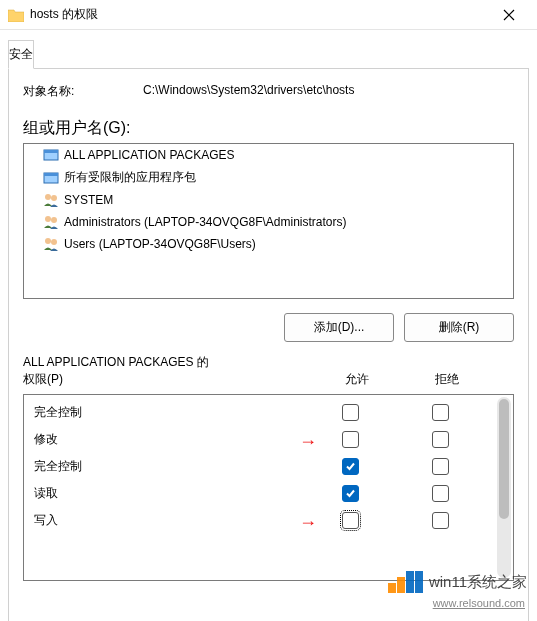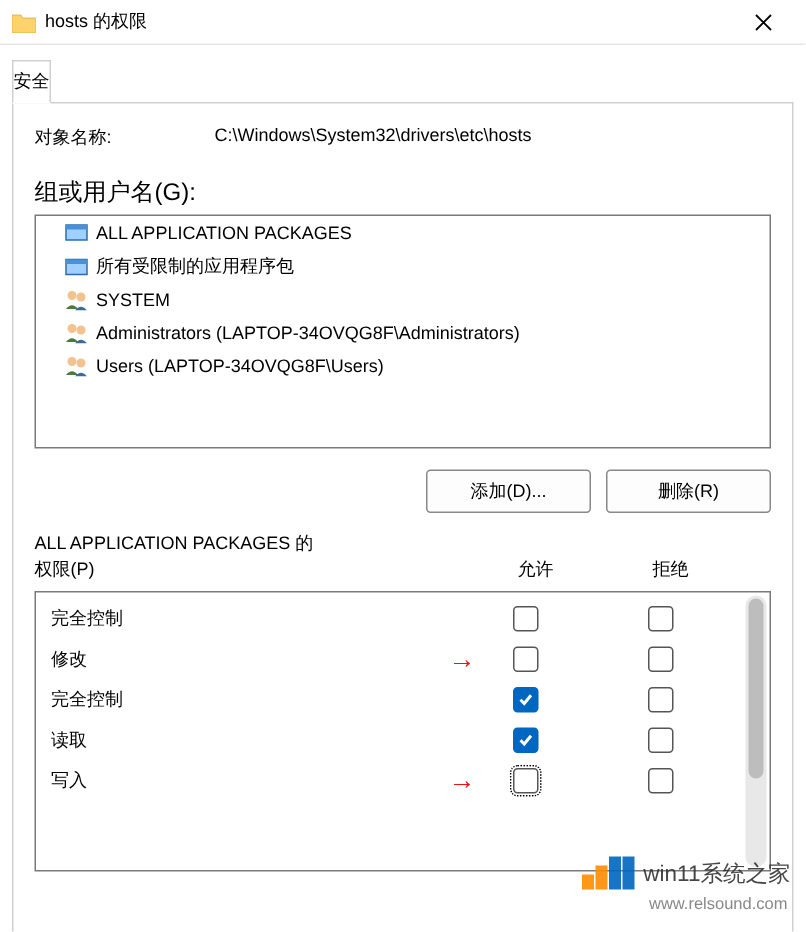--- a/index.html
+++ b/index.html
@@ -203,20 +203,21 @@
     .watermark-text {
       font-size: 15px;
       color: #333;
     }
     .watermark-sub {
       position: absolute;
       right: 12px;
       bottom: 12px;
       font-size: 11px;
       color: #888;
+      text-decoration: underline;
     }
     .wm-logo {
       display: flex;
       gap: 1px;
     }
     .wm-logo span {
       width: 8px;
       background: #ff8c00;
     }
     .wm-logo span:nth-child(1){height:10px;align-self:flex-end;}

